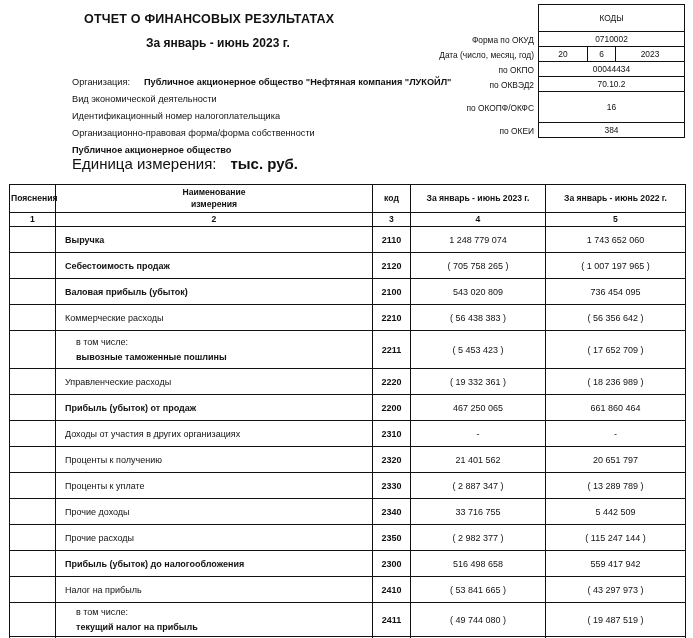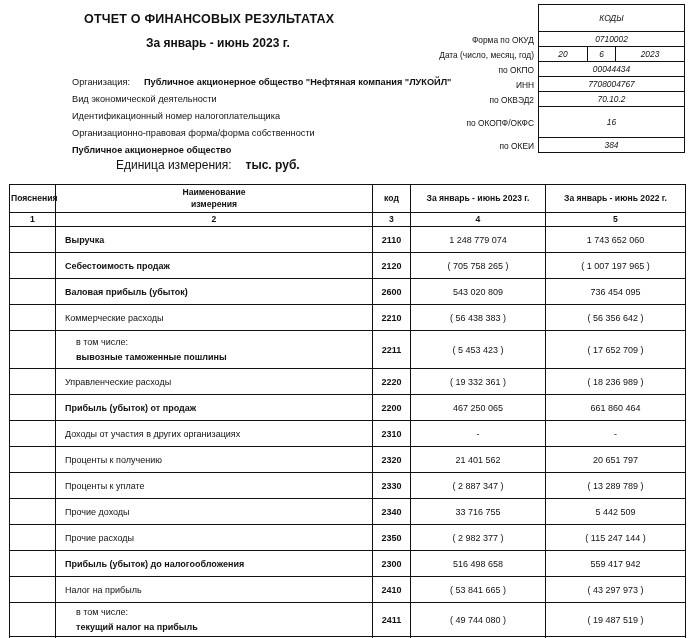--- a/index.html
+++ b/index.html
@@ -51,21 +51,21 @@
     height: 17px;
     font-size: 9.2px;
     white-space: nowrap;
   }
   .org-label { flex: 0 0 auto; }
   .org-value {
     font-weight: bold;
     margin-left: 14px;
   }
   .org-row.bold-only { font-weight: bold; }
-  .unit-row { font-size: 12px; margin-left: 44px; }
+  .unit-row { font-size: 15px; }
 
   
   .codes-wrap {
     position: absolute;
     right: 8px;
     top: 4px;
     width: 253px;
     font-size: 8.4px;
   }
   .codes-row {
@@ -95,21 +95,20 @@
   }
   .codes-cell {
     flex: 1 1 0;
     text-align: left;
     padding: 2px 0;
     display: flex;
     align-items: center;
     justify-content: center;
     box-sizing: border-box;
     min-height: 14px;
-    font-style: italic;
   }
   .codes-cell + .codes-cell { border-left: 1.3px solid #111; }
   .codes-cell.w-narrow { flex: 0 0 48px; }
   .codes-cell.w-mid { flex: 0 0 28px; }
   .codes-cell.tall { min-height: 30px; }
   .codes-title .codes-cells { min-height: 26px; }
   .codes-title .codes-cell { min-height: 26px; }
 
   
   .fin-table {
@@ -237,26 +236,20 @@
       </div>
     </div>
 
     <div class="codes-row">
       <div class="codes-label">по ОКПО</div>
       <div class="codes-cells">
         <div class="codes-cell">00044434</div>
       </div>
     </div>
 
-    <div class="codes-row">
-      <div class="codes-label">ИНН</div>
-      <div class="codes-cells">
-        <div class="codes-cell">7708004767</div>
-      </div>
-    </div>
 
     <div class="codes-row">
       <div class="codes-label">по ОКВЭД2</div>
       <div class="codes-cells">
         <div class="codes-cell">70.10.2</div>
       </div>
     </div>
 
     <div class="codes-row">
       <div class="codes-label">по ОКОПФ/ОКФС</div>
@@ -312,21 +305,21 @@
       <tr>
         <td class="cell-expl"></td>
         <td class="cell-name bold">Себестоимость продаж</td>
         <td class="cell-code">2120</td>
         <td class="cell-val">( 705 758 265 )</td>
         <td class="cell-val">( 1 007 197 965 )</td>
       </tr>
       <tr>
         <td class="cell-expl"></td>
         <td class="cell-name bold">Валовая прибыль (убыток)</td>
-        <td class="cell-code">2600</td>
+        <td class="cell-code">2100</td>
         <td class="cell-val">543 020 809</td>
         <td class="cell-val">736 454 095</td>
       </tr>
       <tr>
         <td class="cell-expl"></td>
         <td class="cell-name">Коммерческие расходы</td>
         <td class="cell-code">2210</td>
         <td class="cell-val">( 56 438 383 )</td>
         <td class="cell-val">( 56 356 642 )</td>
       </tr>

